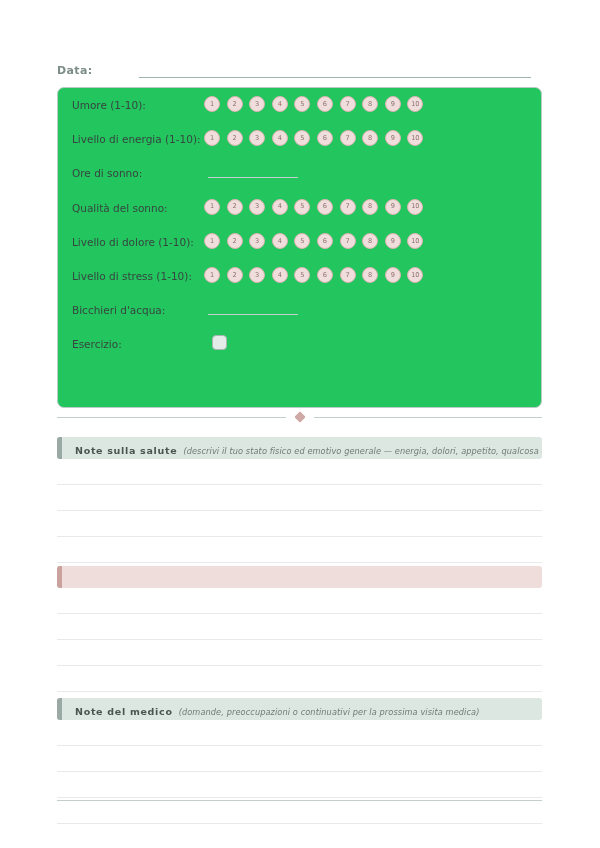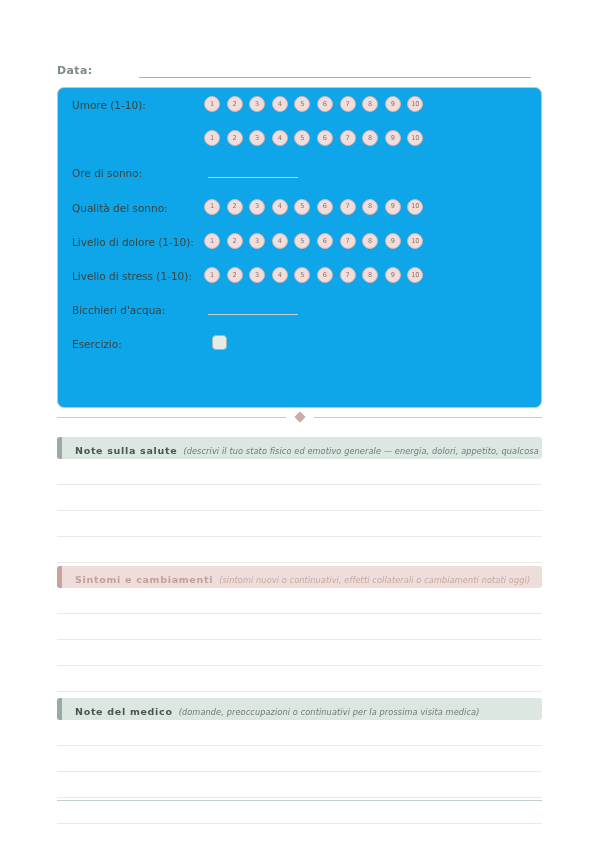--- a/index.html
+++ b/index.html
@@ -51,21 +51,21 @@
   }
 
   
   .metrics-panel {
     position: absolute;
     left: 57px;
     top: 87px;
     width: 485px;
     height: 321px;
     box-sizing: border-box;
-    background: #0ea5e9;
+    background: #22c55e;
     border: 1px solid #b9cbc4;
     border-radius: 7px;
   }
   .metric-row {
     position: absolute;
     left: 0;
     width: 100%;
     height: 22px;
     display: flex;
     align-items: center;
@@ -244,20 +244,21 @@
           <div class="scale-dot">4</div>
           <div class="scale-dot">5</div>
           <div class="scale-dot">6</div>
           <div class="scale-dot">7</div>
           <div class="scale-dot">8</div>
           <div class="scale-dot">9</div>
           <div class="scale-dot">10</div>
         </div>
       </div>
       <div class="metric-row" style="top: 40.2px;">
+        <span class="metric-label">Livello di energia (1-10):</span>
         <div class="scale">
           <div class="scale-dot">1</div>
           <div class="scale-dot">2</div>
           <div class="scale-dot">3</div>
           <div class="scale-dot">4</div>
           <div class="scale-dot">5</div>
           <div class="scale-dot">6</div>
           <div class="scale-dot">7</div>
           <div class="scale-dot">8</div>
           <div class="scale-dot">9</div>
@@ -338,21 +339,20 @@
         <div class="write-lines">
           <div class="write-line"></div>
           <div class="write-line"></div>
           <div class="write-line"></div>
           <div class="write-line"></div>
         </div>
       </div>
       <div class="section theme-pink" style="top: 566px;">
         <div class="section-header">
           <div class="accent"></div>
-          <div class="htext"><span class="section-title">Sintomi e cambiamenti</span><span class="section-hint">(sintomi nuovi o continuativi, effetti collaterali o cambiamenti notati oggi)</span></div>
         </div>
         <div class="write-lines">
           <div class="write-line"></div>
           <div class="write-line"></div>
           <div class="write-line"></div>
           <div class="write-line"></div>
         </div>
       </div>
       <div class="section theme-green" style="top: 698px;">
         <div class="section-header">

